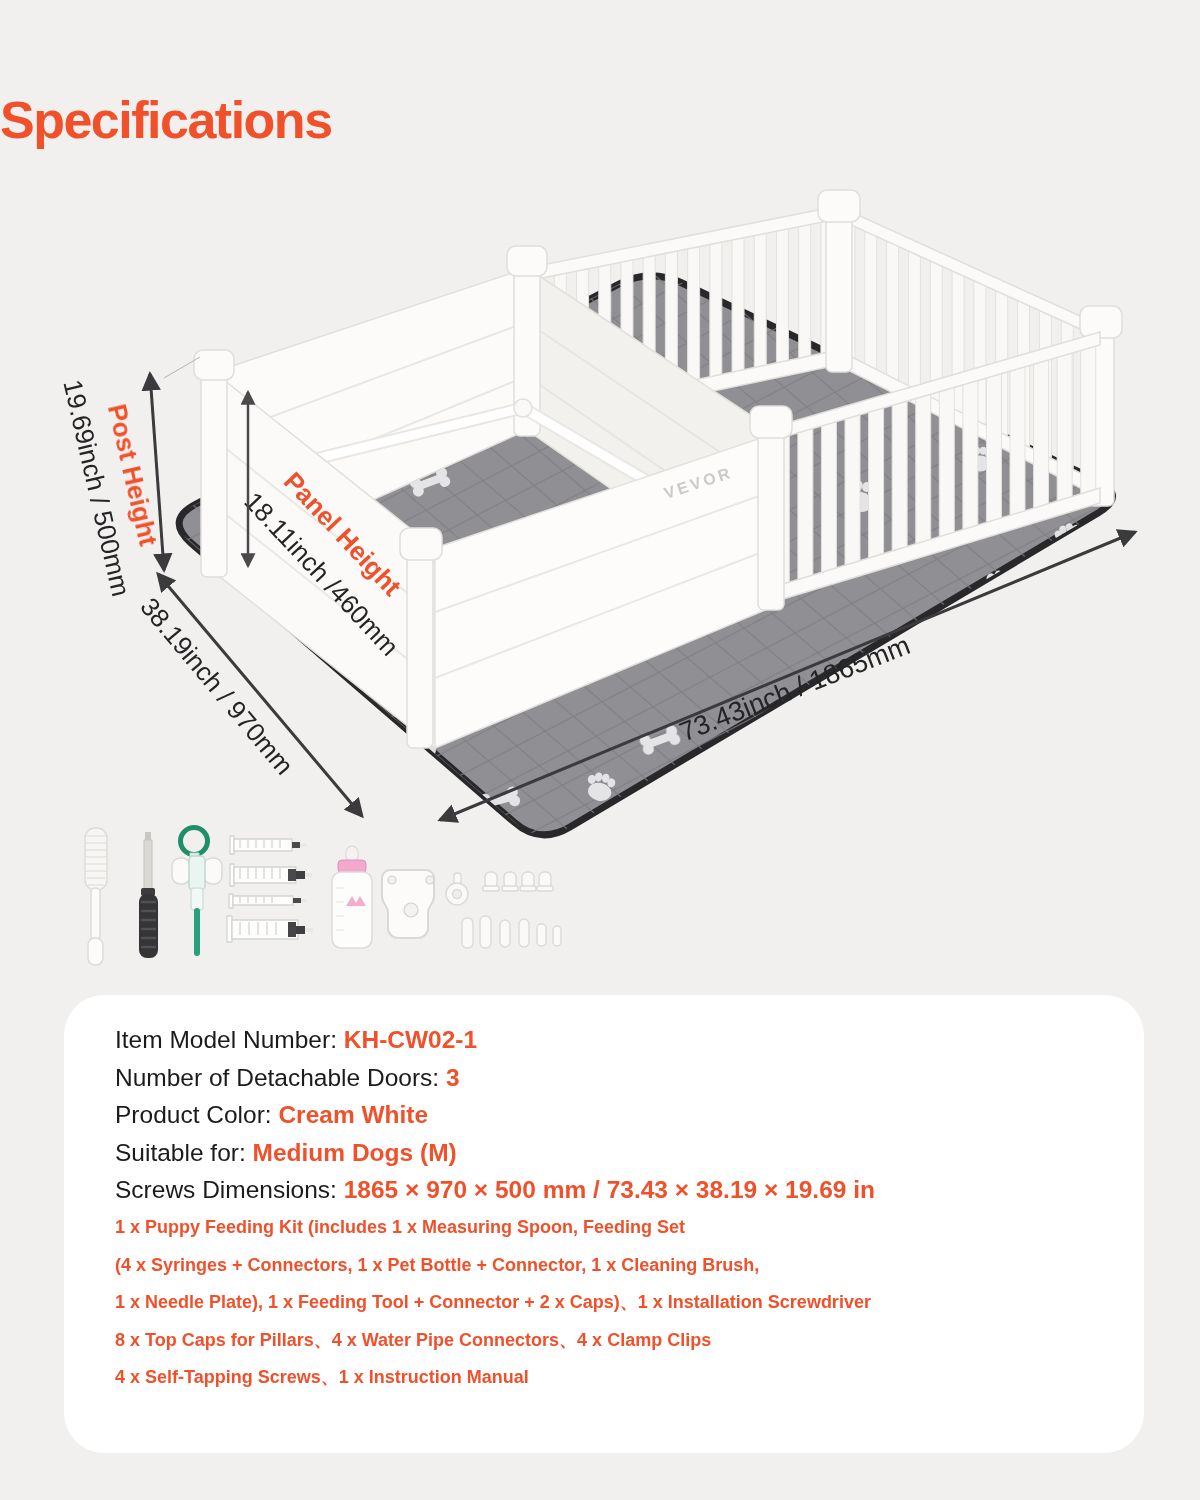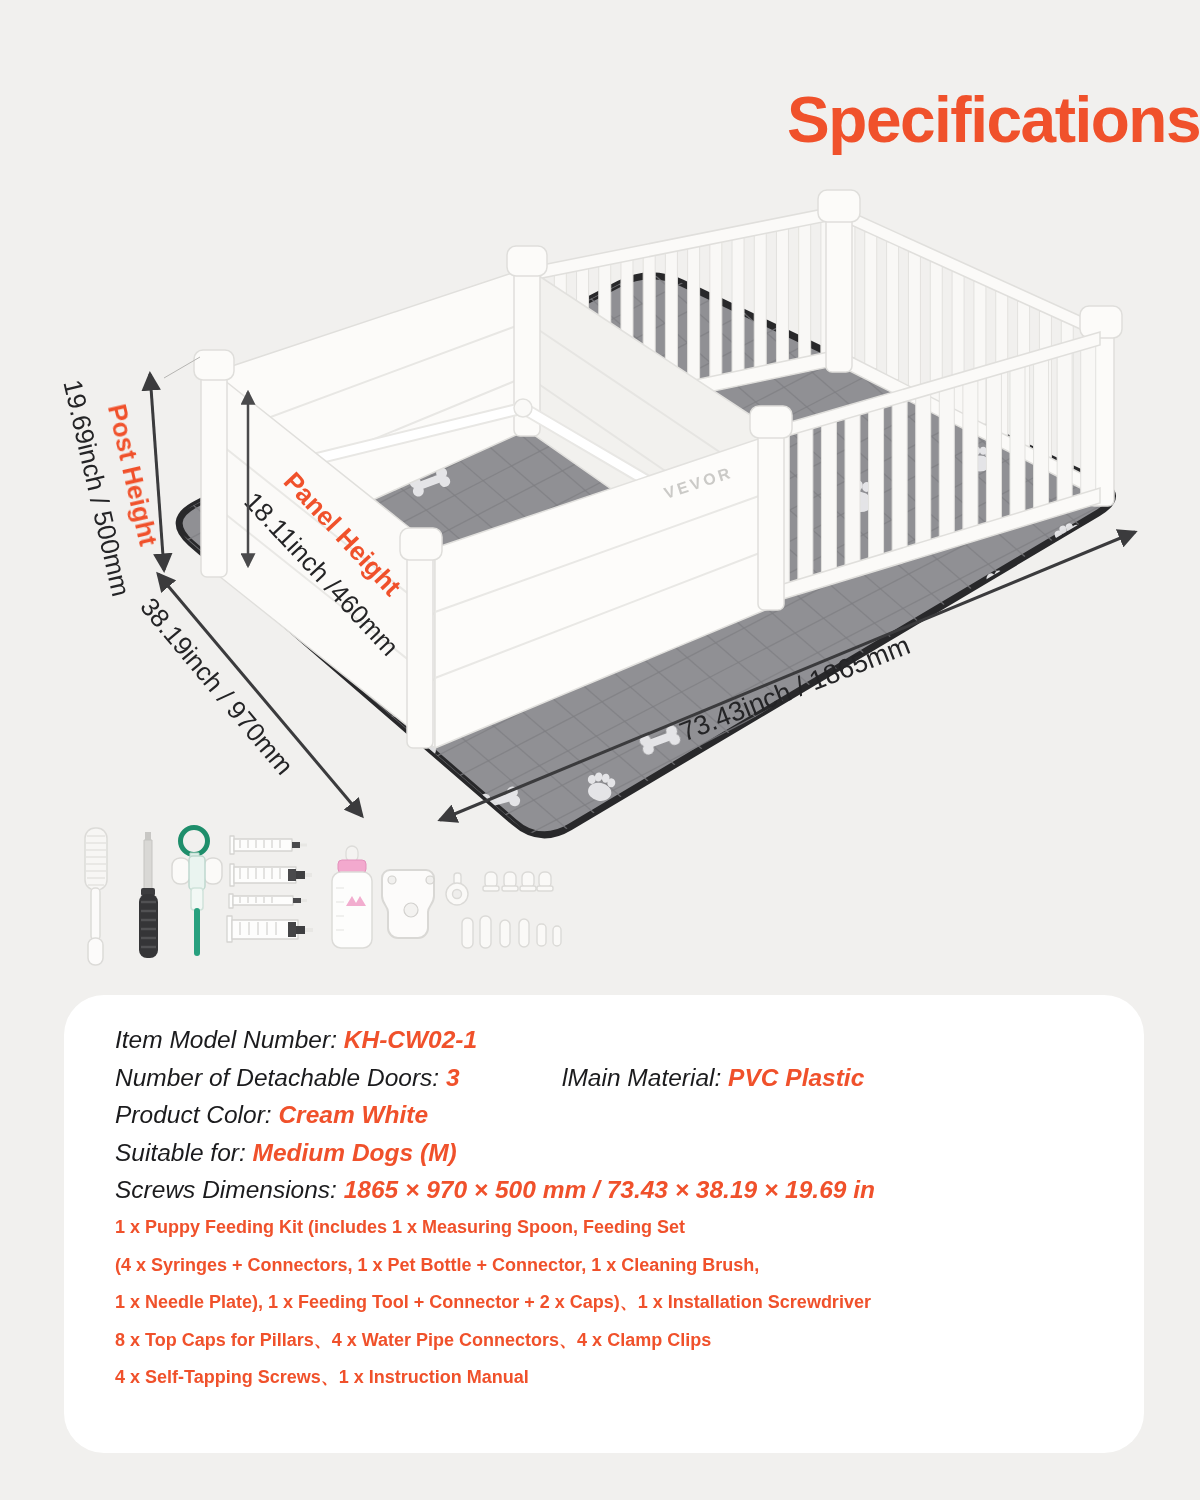--- a/index.html
+++ b/index.html
@@ -4,34 +4,34 @@
 <style>
   html,body{margin:0;padding:0;}
   body{
     width:1200px;height:1500px;position:relative;overflow:hidden;
     background:#f1f0ee;
     font-family:"Liberation Sans","DejaVu Sans",sans-serif;
     -webkit-font-smoothing:antialiased;
   }
   .page-title{
     position:absolute;left:0;right:0;top:84px;margin:0;
-    text-align:right;font-size:64px;line-height:72px;font-weight:800;
+    text-align:left;font-size:52px;line-height:72px;font-weight:800;
     letter-spacing:-1.5px;color:#f0512b;
   }
   svg.scene{position:absolute;left:0;top:0;pointer-events:none;}
   .dim-black{fill:#242426;font-size:26px;font-weight:500;}
   .dim-orange{fill:#f0512b;font-size:26px;font-weight:700;}
   .dim-long{fill:#242426;font-size:27px;font-weight:500;}
   .brand-text{fill:#cbcac7;font-size:16px;font-weight:700;letter-spacing:3px;}
   .spec-card{
     position:absolute;left:64px;top:995px;width:1080px;height:458px;
     background:#ffffff;border-radius:40px;box-sizing:border-box;
     padding:26px 30px 0 51px;
   }
-  .spec-row{font-size:24.5px;line-height:37.6px;color:#1b1b1d;white-space:nowrap;font-style:italic;}
+  .spec-row{font-size:24.5px;line-height:37.6px;color:#1b1b1d;white-space:nowrap;}
   .two-col{display:grid;grid-template-columns:447px auto;}
   .spec-row .val, .val-line{color:#f0512b;font-weight:700;}
   .val-line{font-size:18px;line-height:37.6px;white-space:nowrap;}
 </style>
 </head>
 <body>
 
 <h1 class="page-title">Specifications</h1>
 
 <svg class="scene" id="scene" width="1200" height="1500" viewBox="0 0 1200 1500">
@@ -380,21 +380,20 @@
     </g>
   </g>
 </svg>
 
 <div class="spec-card">
   <div class="spec-row two-col">
     <div><span>Item Model Number: </span><span class="val">KH-CW02-1</span></div>
   </div>
   <div class="spec-row two-col">
     <div><span>Number of Detachable Doors: </span><span class="val">3</span></div>
-    <div><span>lMain Material: </span><span class="val">PVC Plastic</span></div>
   </div>
   <div class="spec-row two-col">
     <div><span>Product Color: </span><span class="val">Cream White</span></div>
   </div>
   <div class="spec-row"><span>Suitable for: </span><span class="val">Medium Dogs (M)</span></div>
   <div class="spec-row"><span>Screws Dimensions: </span><span class="val">1865 × 970 × 500 mm / 73.43 × 38.19 × 19.69 in</span></div>
   <div class="val-line">1 x Puppy Feeding Kit (includes 1 x Measuring Spoon, Feeding Set</div>
   <div class="val-line">(4 x Syringes + Connectors, 1 x Pet Bottle + Connector, 1 x Cleaning Brush,</div>
   <div class="val-line">1 x Needle Plate), 1 x Feeding Tool + Connector + 2 x Caps)、1 x Installation Screwdriver</div>
   <div class="val-line">8 x Top Caps for Pillars、4 x Water Pipe Connectors、4 x Clamp Clips</div>

